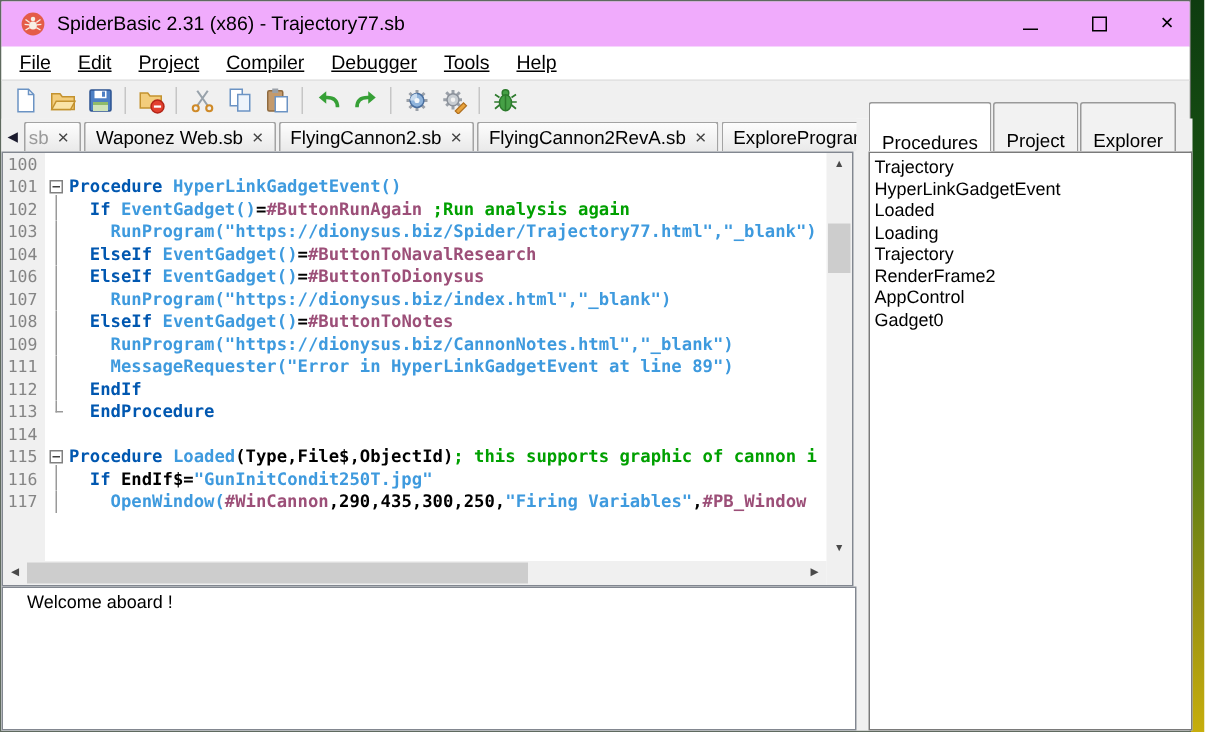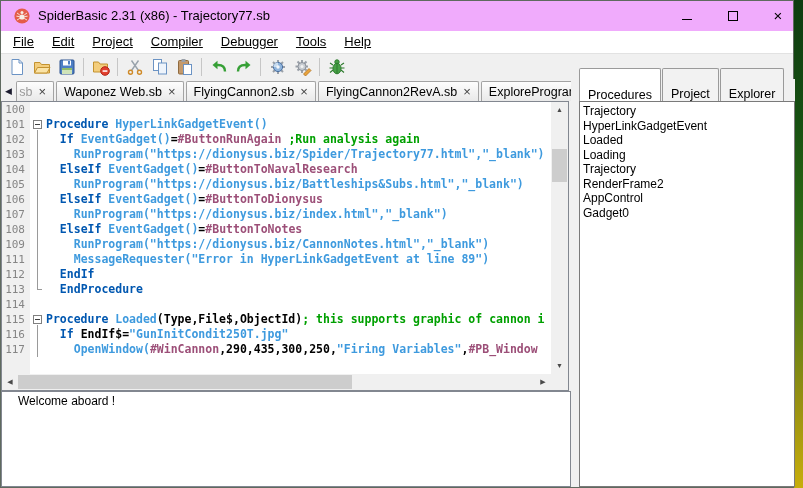--- a/index.html
+++ b/index.html
@@ -317,27 +317,20 @@
                   <span class="ct"><span class="pln">    </span><span class="fn">RunProgram("https://dionysus.biz/Spider/Trajectory77.html","_blank")</span></span>
                 </div>
                 <div class="cl">
                   <span class="ln">104</span>
                   <span class="fold">
                     <i class="fline" style="top: 0px; bottom: 0px;"></i>
                   </span>
                   <span class="ct"><span class="pln">  </span><span class="kw">ElseIf</span><span class="pln"> </span><span class="fn">EventGadget()</span><span class="pln">=</span><span class="const">#ButtonToNavalResearch</span></span>
                 </div>
                 <div class="cl">
-                  <span class="ln">105</span>
-                  <span class="fold">
-                    <i class="fline" style="top: 0px; bottom: 0px;"></i>
-                  </span>
-                  <span class="ct"><span class="pln">    </span><span class="fn">RunProgram("https://dionysus.biz/Battleships&amp;Subs.html","_blank")</span></span>
-                </div>
-                <div class="cl">
                   <span class="ln">106</span>
                   <span class="fold">
                     <i class="fline" style="top: 0px; bottom: 0px;"></i>
                   </span>
                   <span class="ct"><span class="pln">  </span><span class="kw">ElseIf</span><span class="pln"> </span><span class="fn">EventGadget()</span><span class="pln">=</span><span class="const">#ButtonToDionysus</span></span>
                 </div>
                 <div class="cl">
                   <span class="ln">107</span>
                   <span class="fold">
                     <i class="fline" style="top: 0px; bottom: 0px;"></i>

